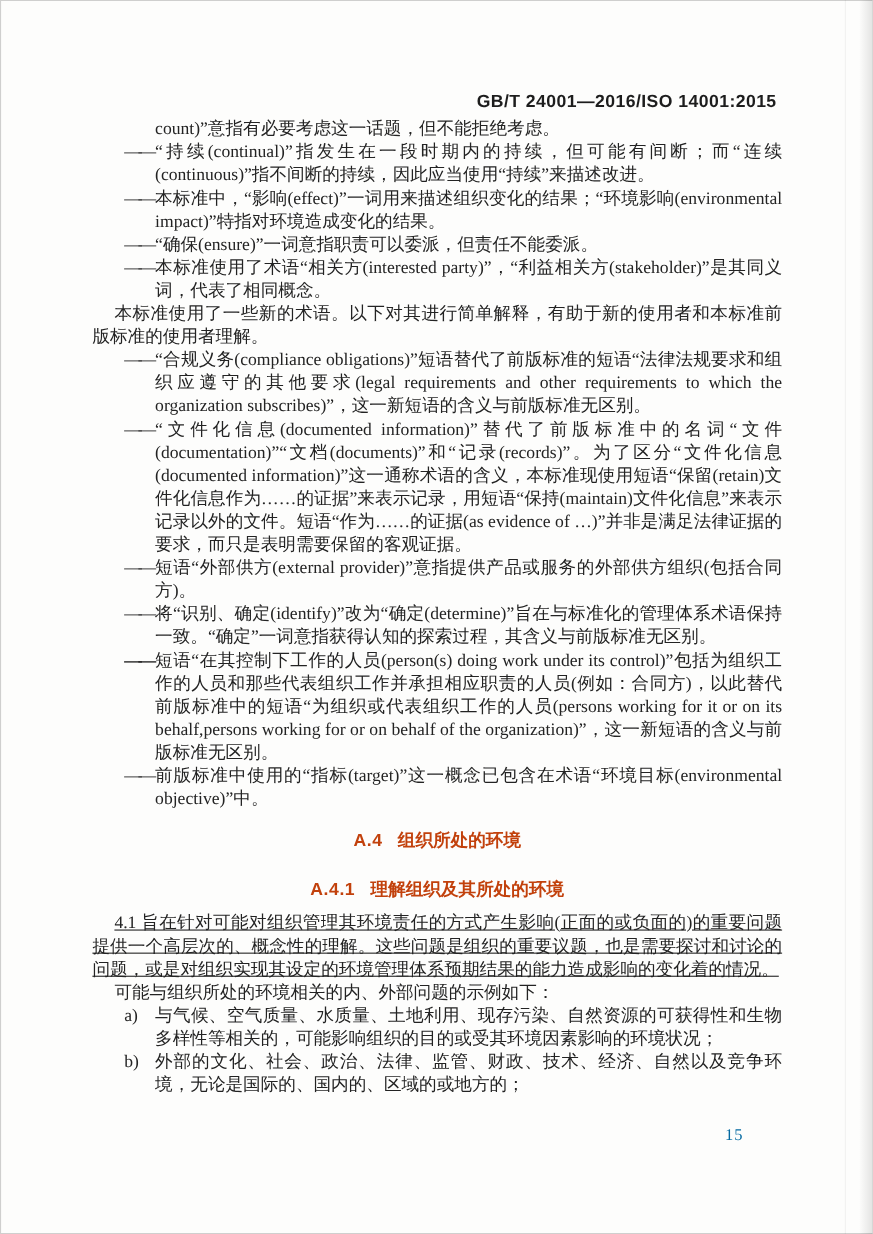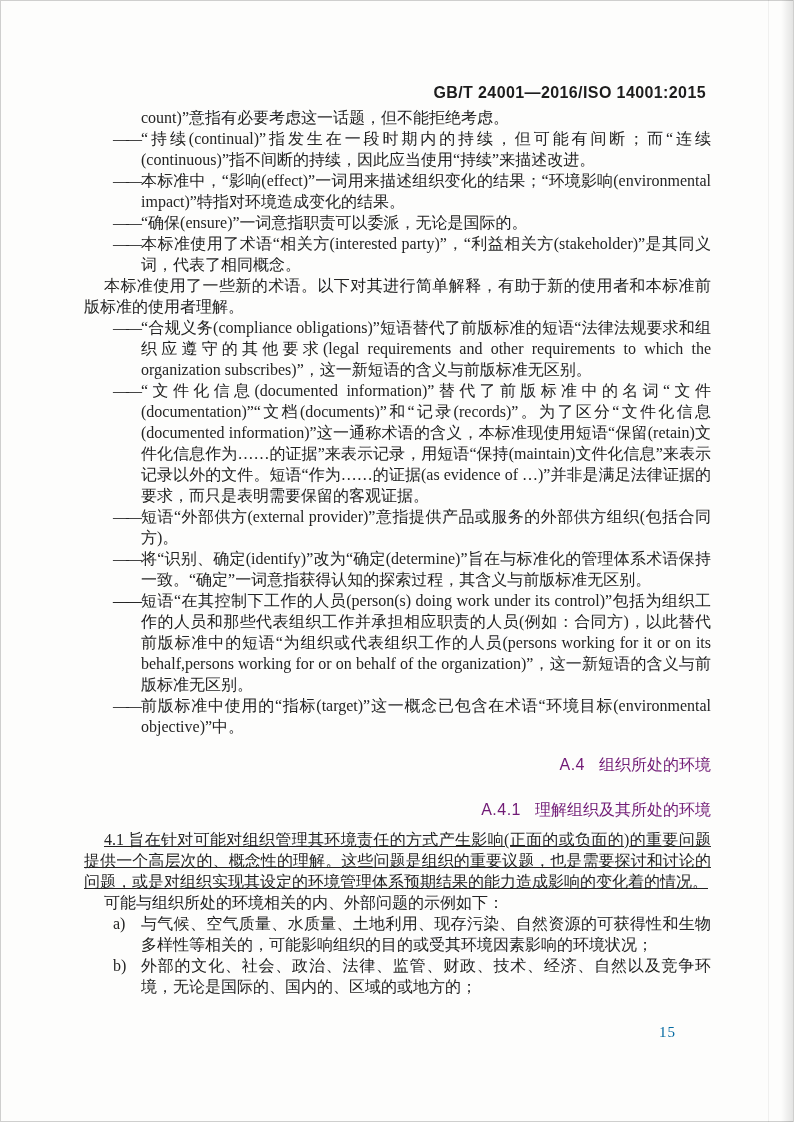--- a/index.html
+++ b/index.html
@@ -51,24 +51,24 @@
     white-space: nowrap;
   }
   .para-indent { text-indent: 20px; }
   .letter-item { position: relative; padding-left: 57px; }
   .letter-item .lmarker {
     position: absolute; left: 29px; top: 0;
     font-family: "Liberation Serif", "DejaVu Serif", serif;
   }
   .sec-heading {
     font-family: "Liberation Sans", "DejaVu Sans", sans-serif;
-    font-weight: 400;
+    font-weight: 700;
     font-size: 16px;
-    color: #701a75;
-    text-align: right;
+    color: #c2410c;
+    text-align: center;
   }
   .sec-heading .sec-num { margin-right: 14px; letter-spacing: 0.5px; }
   .h-a4   { margin-top: 17px; }
   .h-a41  { margin-top: 24px; }
   .p-41   { margin-top: 9px; text-decoration: underline; }
   .page-number {
     position: absolute;
     top: 1024px; left: 659px;
     font-size: 15px;
     color: #0369a1;
@@ -91,21 +91,21 @@
     <div class="dash-item">
       <span class="marker">——</span>
       <span>“持续(continual)”指发生在一段时期内的持续，但可能有间断；而“连续(continuous)”指不间断的持续，因此应当使用“持续”来描述改进。</span>
     </div>
     <div class="dash-item">
       <span class="marker">——</span>
       <span>本标准中，“影响(effect)”一词用来描述组织变化的结果；“环境影响(environmental impact)”特指对环境造成变化的结果。</span>
     </div>
     <div class="dash-item">
       <span class="marker">——</span>
-      <span>“确保(ensure)”一词意指职责可以委派，无论是国际的。</span>
+      <span>“确保(ensure)”一词意指职责可以委派，但责任不能委派。</span>
     </div>
     <div class="dash-item">
       <span class="marker">——</span>
       <span>本标准使用了术语“相关方(interested party)”，“利益相关方(stakeholder)”是其同义词，代表了相同概念。</span>
     </div>
 
     <div class="para-indent">本标准使用了一些新的术语。以下对其进行简单解释，有助于新的使用者和本标准前版标准的使用者理解。</div>
 
     <div class="dash-item">
       <span class="marker">——</span>

